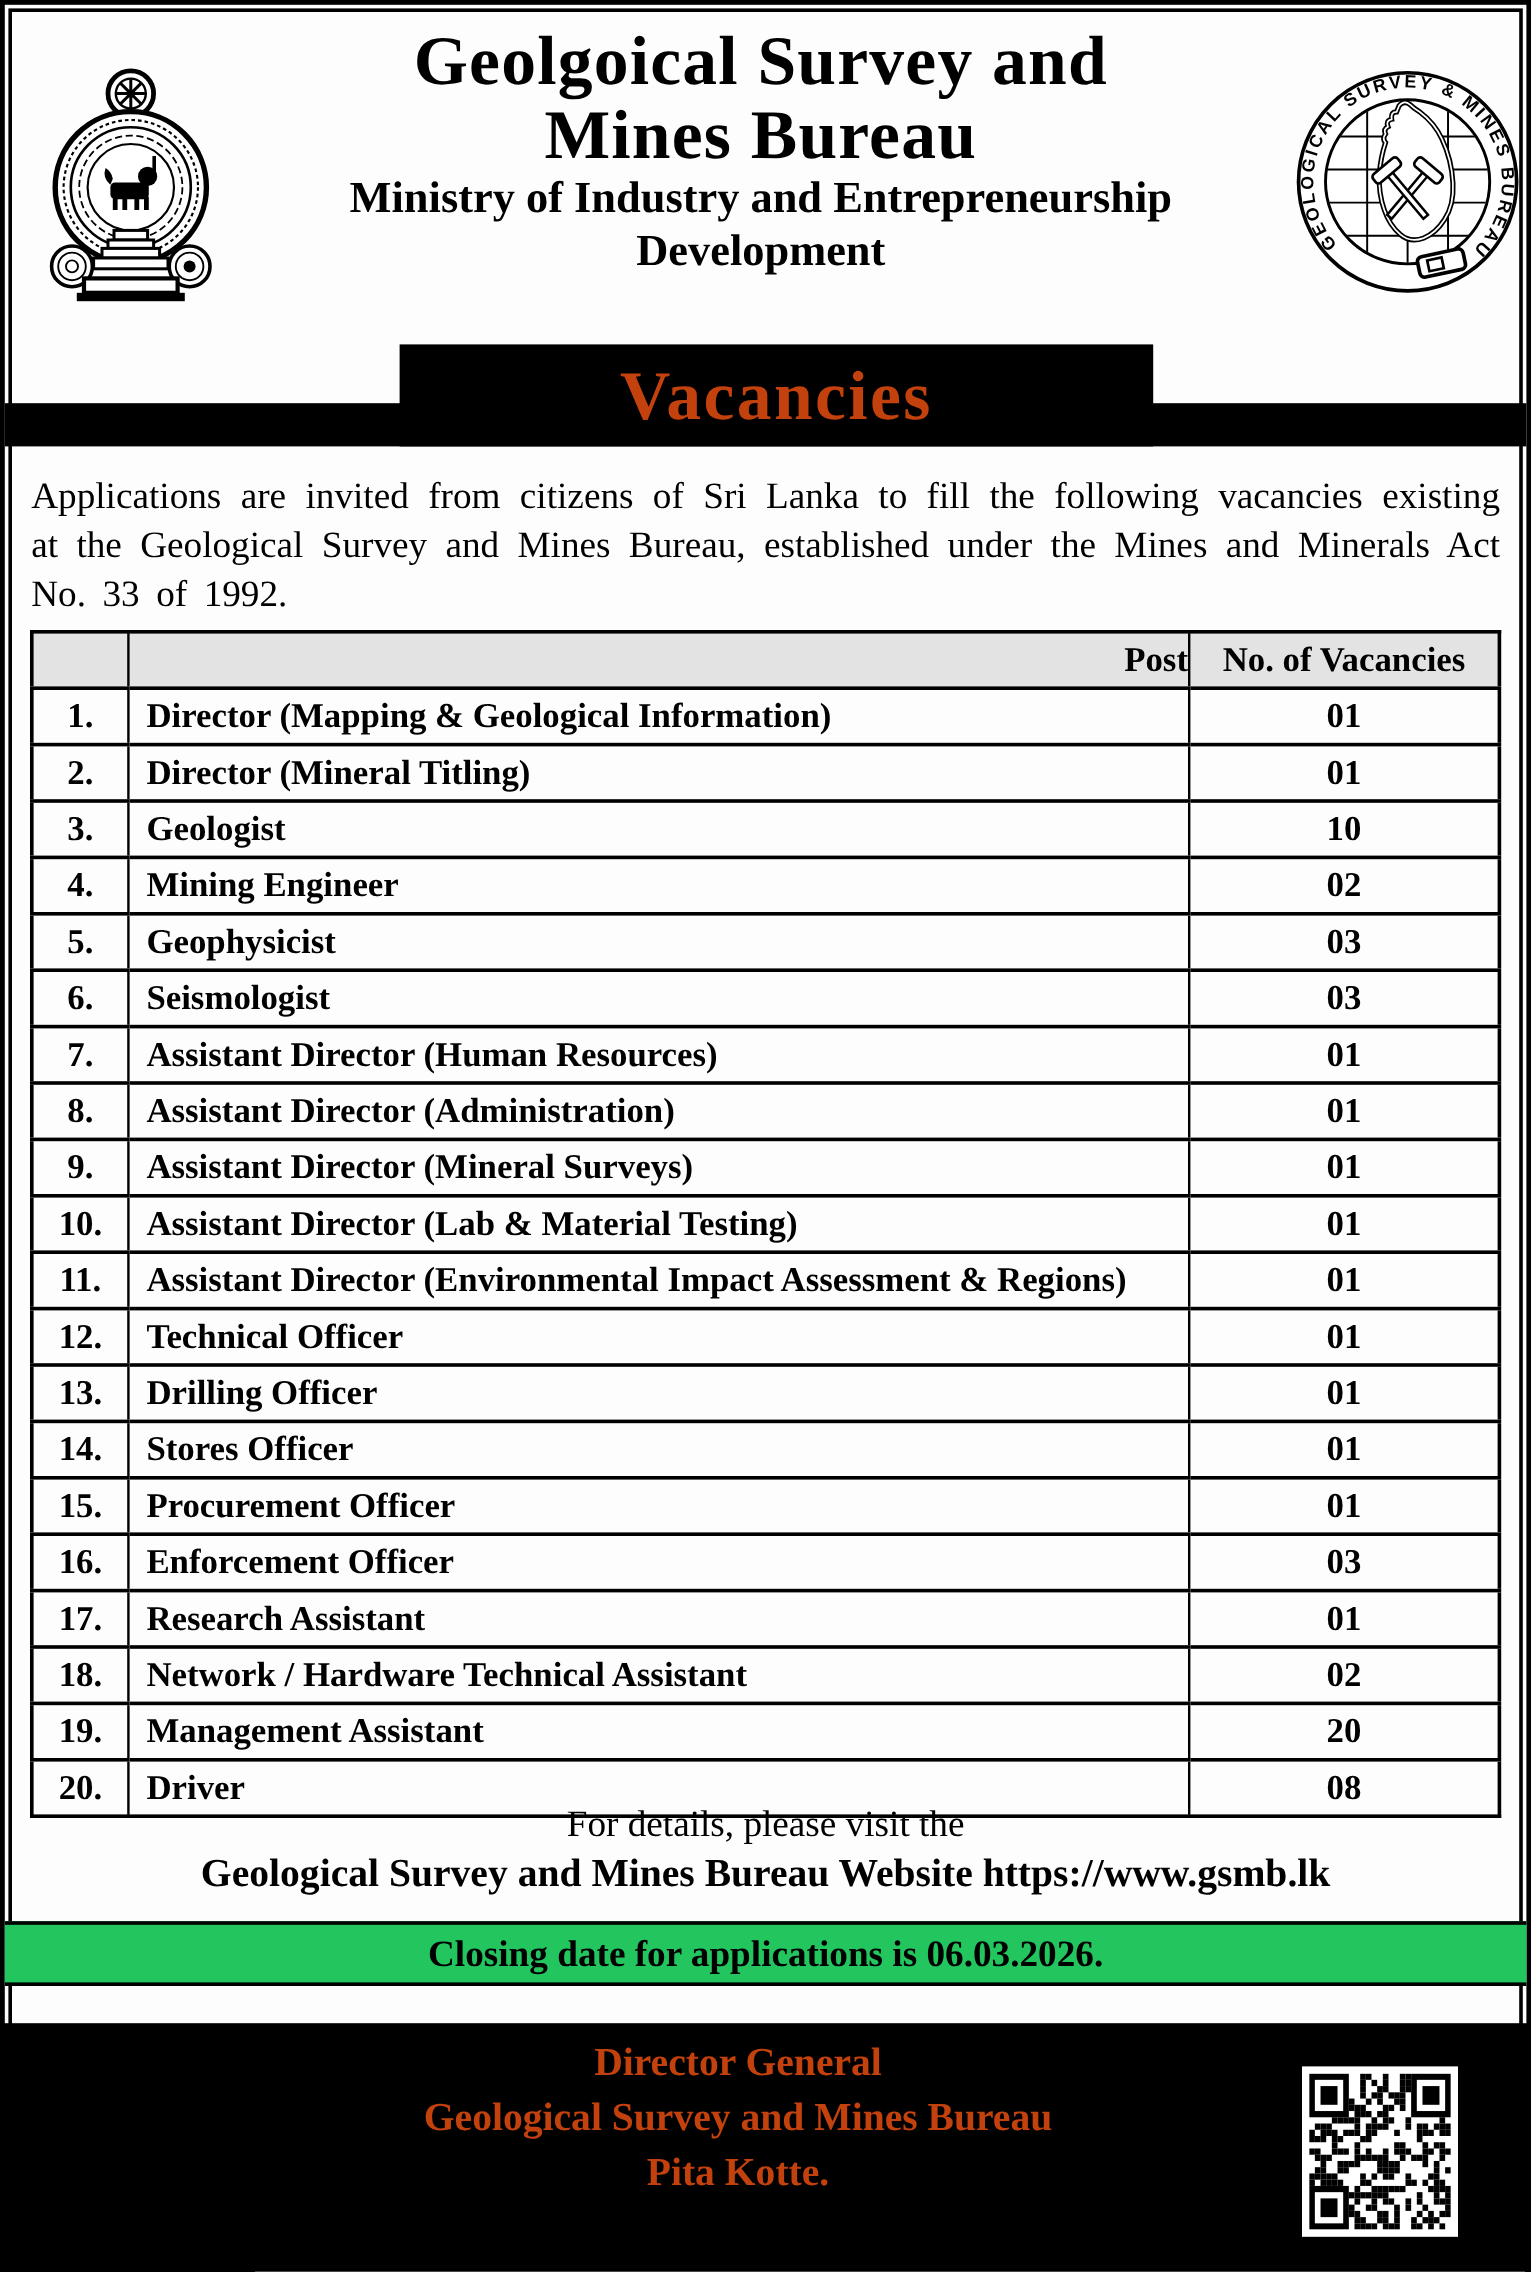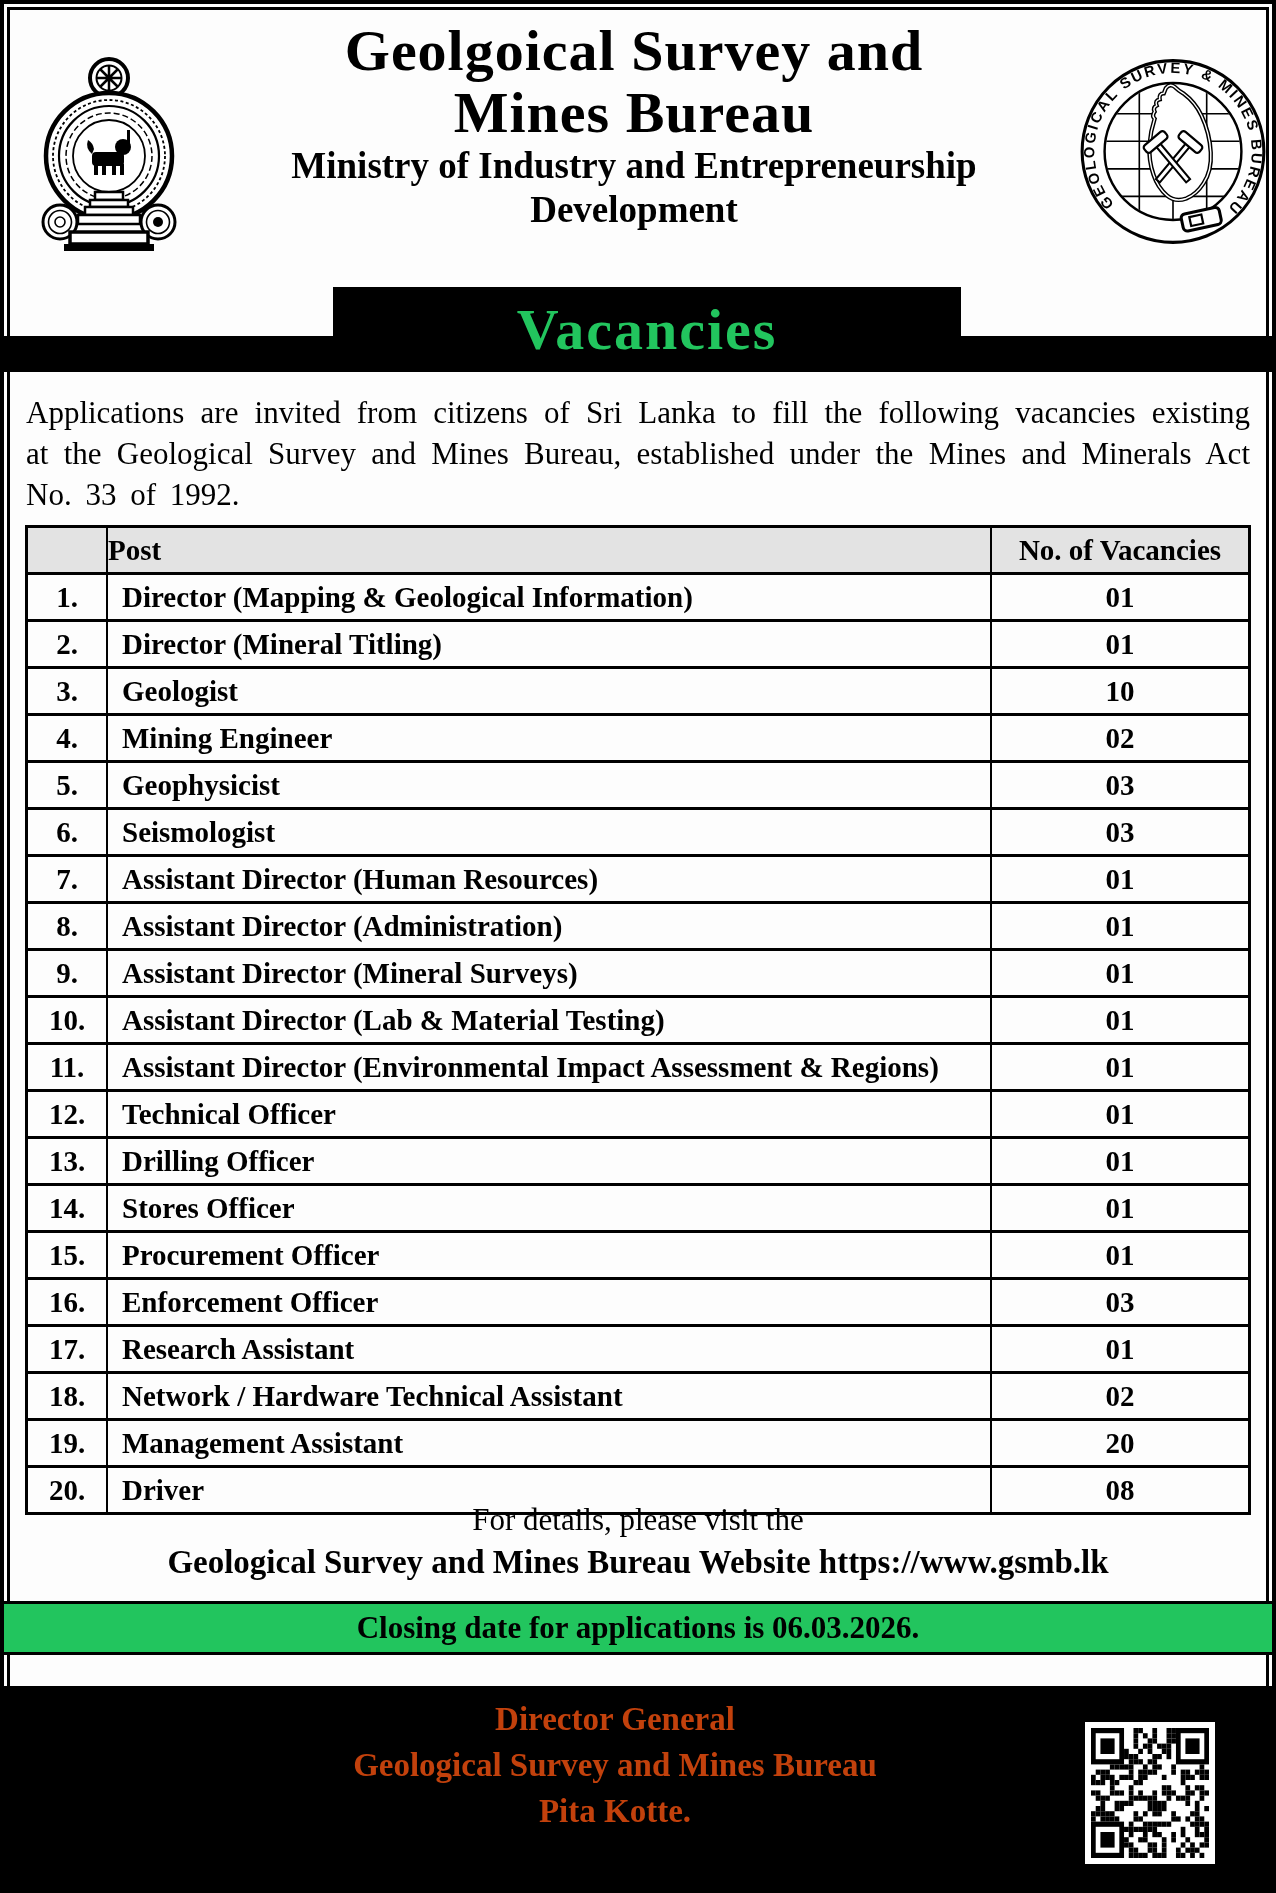--- a/index.html
+++ b/index.html
@@ -17,21 +17,21 @@
   .emblem{position:absolute;left:30px;top:48px;width:150px;height:202px;}
   .seal{position:absolute;left:1072px;top:52px;width:194px;height:192px;}
   .title-block{position:absolute;left:170px;top:16px;width:920px;text-align:center;}
   .title-line{font-size:58px;font-weight:bold;line-height:62px;letter-spacing:1px;}
   .ministry-line{font-size:37px;font-weight:bold;line-height:44px;}
 
   
   .vac-stripe{position:absolute;left:0;right:0;top:332px;height:36px;background:#000;}
   .vac-box{position:absolute;left:329px;top:283px;width:628px;height:85px;background:#000;
            display:flex;align-items:center;justify-content:center;}
-  .vac-box span{color:#22c55e;font-size:58px;font-weight:bold;letter-spacing:2px;}
+  .vac-box span{color:#c2410c;font-size:58px;font-weight:bold;letter-spacing:2px;}
 
   
   .intro{position:absolute;left:22px;right:22px;top:388px;
          font-size:31px;line-height:41px;text-align:justify;word-spacing:6px;}
 
   
   table.vac{position:absolute;left:21px;top:521px;width:1226px;border-collapse:collapse;table-layout:fixed;}
   table.vac th,table.vac td{border:2px solid #000;height:44px;padding:0;font-size:29px;vertical-align:middle;}
   table.vac{border:3px solid #000;}
   table.vac thead th{background:#e3e3e3;font-weight:bold;border-bottom:3px solid #000;}
@@ -166,21 +166,21 @@
   <div class="vac-box">
     <span>Vacancies</span>
   </div>
 
   <div class="intro">Applications are invited from citizens of Sri Lanka to fill the following vacancies existing at the Geological Survey and Mines Bureau, established under the Mines and Minerals Act No. 33 of 1992.</div>
 
   <table class="vac">
     <thead>
       <tr>
         <th class="c-no"></th>
-        <th class="c-post" style="text-align:left;padding-left:0 !important;margin-left:24px;">Post</th>
+        <th class="c-post" style="text-align:right;padding-left:0 !important;margin-left:24px;">Post</th>
         <th class="c-vac">No. of Vacancies</th>
       </tr>
     </thead>
     <tbody>
         <tr>
           <td class="c-no">1.</td>
           <td class="c-post">Director (Mapping &amp; Geological Information)</td>
           <td class="c-vac">01</td>
         </tr>
         <tr>

